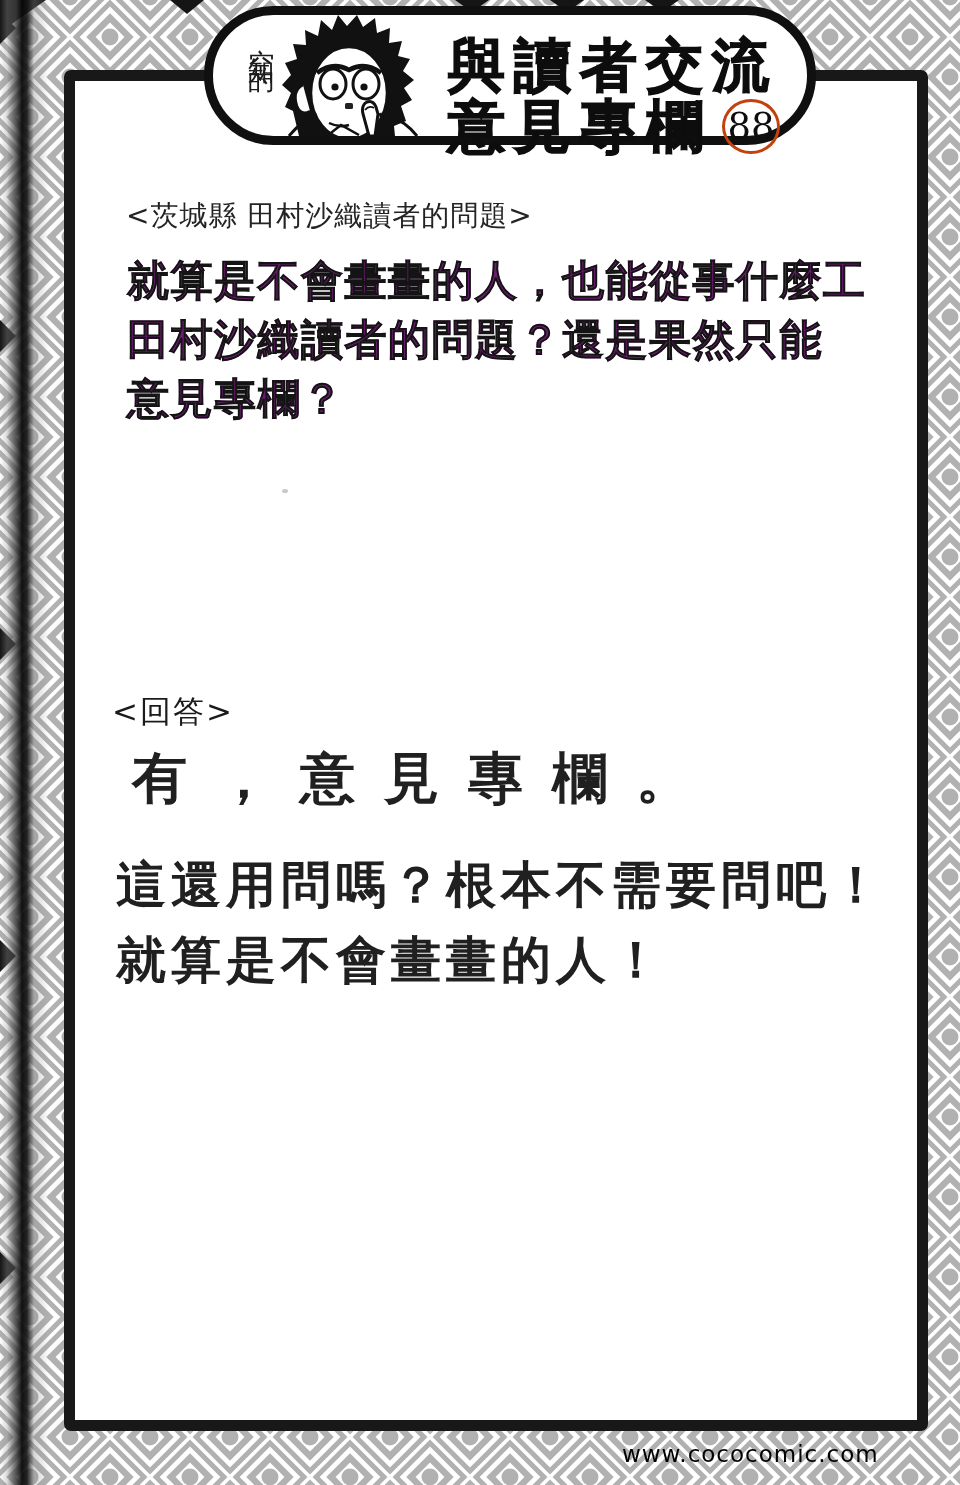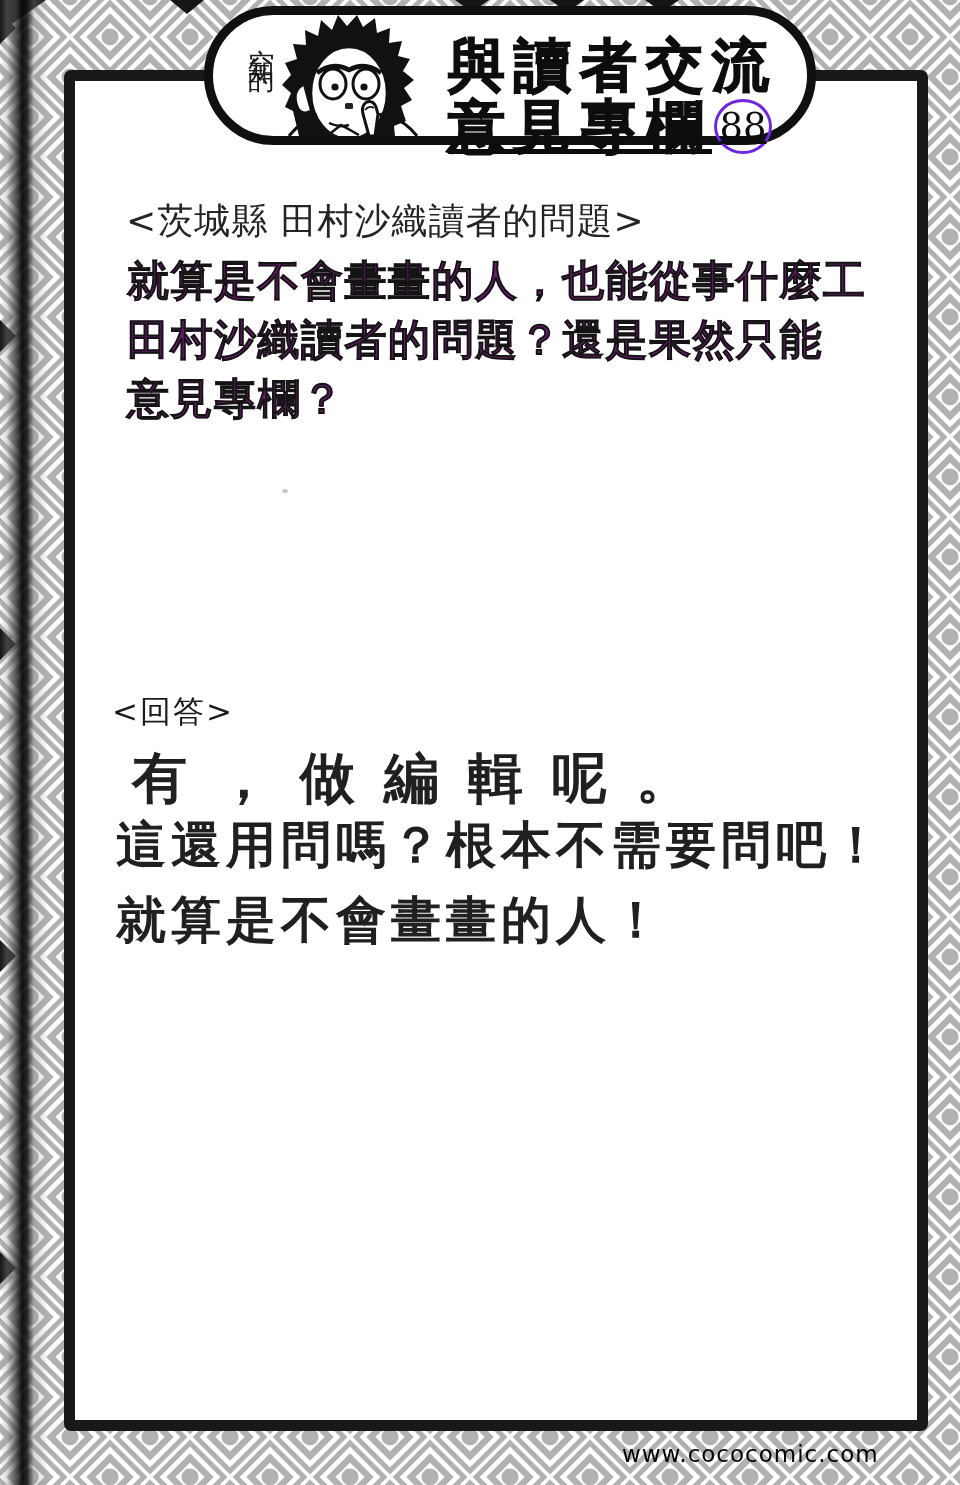--- a/index.html
+++ b/index.html
@@ -36,31 +36,31 @@
     writing-mode:vertical-rl; text-orientation:upright;
     font-size:27px; letter-spacing:9px; color:#1c1c1c; font-weight:500;
   }
   .gorilla { position:absolute; left:64px; top:0px; z-index:1; }
   .badge-title {
     position:absolute; left:235px; top:20px; width:360px;
     font-size:57px; line-height:61px; font-weight:900;
     color:#0d0d0d; letter-spacing:9px; white-space:nowrap;
     -webkit-text-stroke:1.4px #0d0d0d;
   }
-  .badge-title .line2-wrap { display:flex; align-items:center;text-decoration:underline; }
+  .badge-title .line2-wrap { display:flex; align-items:center; }
   .issue-circle {
     display:inline-flex; align-items:center; justify-content:center;
-    width:58px; height:55px; border:3px solid #6d28d9; border-radius:50%;
+    width:58px; height:55px; border:3px solid #c2410c; border-radius:50%;
     font-size:37px; font-weight:400; letter-spacing:0;
     font-family:"DejaVu Serif", serif; -webkit-text-stroke:0;
-    margin-left:2px; flex:0 0 auto;
+    margin-left:10px; flex:0 0 auto;
   }
   .q-label {
     position:absolute; left:126px; top:197px; z-index:6;
-    font-size:36px; color:#242424; letter-spacing:1px; white-space:nowrap;
+    font-size:28px; color:#242424; letter-spacing:1px; white-space:nowrap;
   }
   .q-body {
     position:absolute; left:127px; top:251px; z-index:6;
     font-size:42px; line-height:59px; font-weight:800; color:#701a75;
     letter-spacing:1.5px; white-space:nowrap;
     -webkit-text-stroke:0.7px #141414;
   }
   .speck {
     position:absolute; left:282px; top:489px; width:6px; height:4px;
     background:#c9c9c9; border-radius:50%; z-index:6;
@@ -69,21 +69,21 @@
     position:absolute; left:112px; top:691px; z-index:6;
     font-size:31px; font-weight:400; color:#1a1a1a; letter-spacing:2px;
     white-space:nowrap;
   }
   .a-line1 {
     position:absolute; left:132px; top:742px; z-index:6;
     font-size:55px; font-weight:700; color:#202020; letter-spacing:29px;
     white-space:nowrap;
   }
   .a-lines23 {
-    position:absolute; left:116px; top:808px; z-index:6;
+    position:absolute; left:116px; top:848px; z-index:6;
     font-size:50px; line-height:75px; font-weight:700; color:#202020;
     letter-spacing:5px; white-space:nowrap;
   }
   .watermark {
     position:absolute; left:622px; top:1441px; z-index:6;
     font-size:23px; color:#000000; letter-spacing:1px; white-space:nowrap;
   }
 </style>
 </head>
 <body>
@@ -174,21 +174,21 @@
 
   <div class="q-body">
     <div>就算是不會畫畫的人，也能從事什麼工</div>
     <div>田村沙織讀者的問題？還是果然只能</div>
     <div>意見專欄？</div>
   </div>
 
   <div class="speck"></div>
 
   <div class="a-label">&lt;回答&gt;</div>
-  <div class="a-line1">有，做編輯呢。</div>
+  <div class="a-line1">有，意見專欄。</div>
   <div class="a-lines23">
     <div>這還用問嗎？根本不需要問吧！</div>
     <div>就算是不會畫畫的人！</div>
   </div>
 
   <div class="watermark">www.cococomic.com</div>
 
 </div>
 
 </body></html>

